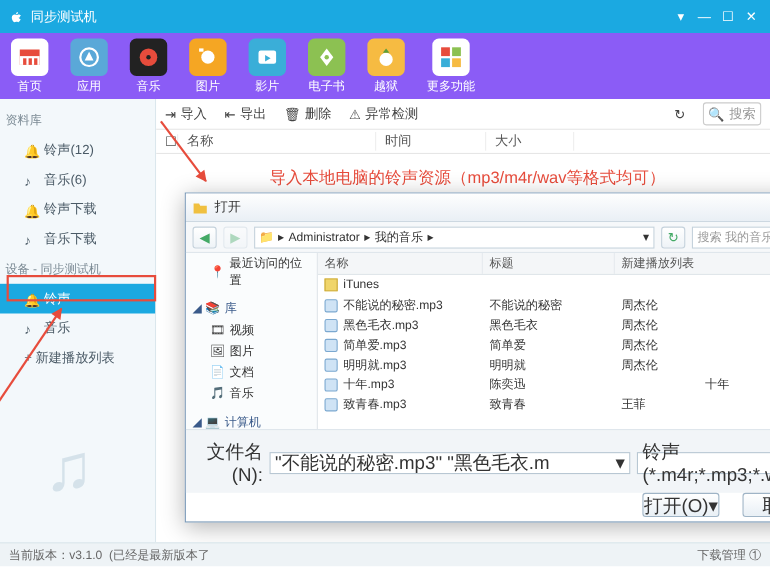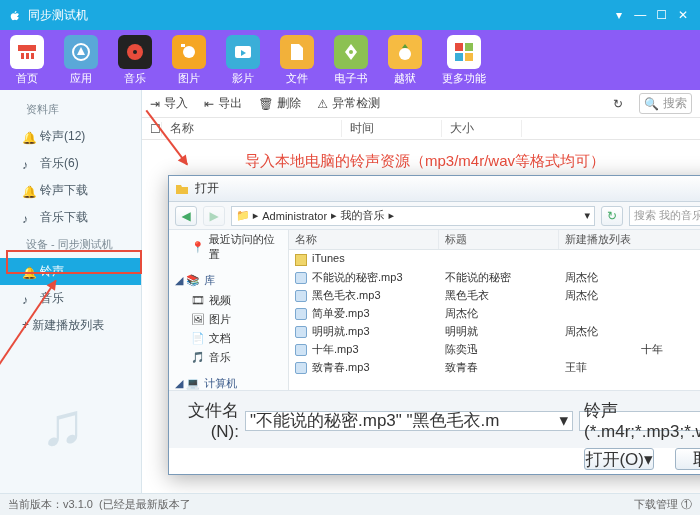--- a/index.html
+++ b/index.html
@@ -6,21 +6,21 @@
 body{width:700px;height:515px;background:#fff;overflow:hidden;font-size:12px;color:#333;position:relative}
 .titlebar{height:30px;background:#1ba9e1;display:flex;align-items:center;padding:0 8px;color:#fff}
 .titlebar .apple{width:14px;height:14px;margin-right:6px}
 .titlebar .spacer{flex:1}
 .titlebar .winbtns span{display:inline-block;width:18px;text-align:center;cursor:pointer}
 .toolbar{height:60px;background:#8b5cf6;display:flex;align-items:center;padding:0 10px;gap:20px}
 .tbitem{display:flex;flex-direction:column;align-items:center;color:#fff;font-size:11px;cursor:pointer;gap:2px}
 .tbitem .tic{width:34px;height:34px;border-radius:6px;display:flex;align-items:center;justify-content:center}
 .main{display:flex;height:calc(100% - 90px - 22px)}
 .sidebar{width:142px;background:#f3f8fb;border-right:1px solid #d9e5ec;padding-top:6px}
-.sidehdr{color:#7b8a94;font-size:11px;padding:6px 26px}
+.sidehdr{color:#7b8a94;font-size:11px;padding:6px 5px}
 .sideitem{padding:5px 10px 5px 22px;cursor:pointer;display:flex;align-items:center;gap:6px;color:#4a5a66}
 .sideitem.sel{background:#1ba9e1;color:#fff}
 .sideitem .sic{width:12px;height:12px;display:inline-block}
 .content{flex:1;display:flex;flex-direction:column;background:#fff}
 .actionbar{height:28px;border-bottom:1px solid #e6e6e6;display:flex;align-items:center;padding:0 8px;gap:16px}
 .actionbar .act{display:flex;align-items:center;gap:4px;cursor:pointer;font-size:12px;color:#444}
 .actionbar .spacer{flex:1}
 .searchbox{border:1px solid #ccc;border-radius:3px;padding:1px 4px;display:flex;align-items:center;gap:4px;color:#999}
 .colhdr{height:22px;border-bottom:1px solid #e6e6e6;display:flex;align-items:center;font-size:12px;color:#555}
 .colhdr>div{padding:0 8px;border-right:1px solid #eee}
@@ -126,28 +126,20 @@
   <div class="tbitem">
       <div class="tic" style="background:#3aaed8">
         <svg width="22" height="22" viewBox="0 0 22 22">
           <rect x="3" y="5" width="16" height="12" rx="2" fill="#fff"></rect>
           <path d="M9 9l5 3-5 3z" fill="#3aaed8"></path>
         </svg>
       </div>
       <span>影片</span>
     </div>
   <div class="tbitem">
-      <div class="tic" style="background:#f2b13a">
-        <svg width="22" height="22" viewBox="0 0 22 22">
-          <path d="M5 3h8l4 4v12H5z" fill="#fff"></path>
-        </svg>
-      </div>
-      <span>文件</span>
-    </div>
-  <div class="tbitem">
       <div class="tic" style="background:#8cc152">
         <svg width="22" height="22" viewBox="0 0 22 22">
           <path d="M11 3l6 8-6 8-6-8z" fill="#fff"></path>
           <circle cx="11" cy="11" r="2" fill="#8cc152"></circle>
         </svg>
       </div>
       <span>电子书</span>
     </div>
   <div class="tbitem">
       <div class="tic" style="background:#f6bb42">
@@ -300,20 +292,21 @@
             <div style="width:120px">不能说的秘密</div>
             <div style="flex:1">周杰伦</div>
           </div>
           <div class="filerow">
             <div style="width:150px"><span class="ic mp3"></span> 黑色毛衣.mp3</div>
             <div style="width:120px">黑色毛衣</div>
             <div style="flex:1">周杰伦</div>
           </div>
           <div class="filerow">
             <div style="width:150px"><span class="ic mp3"></span> 简单爱.mp3</div>
+            <div style="width:120px">简单爱</div>
             <div style="flex:1">周杰伦</div>
           </div>
           <div class="filerow">
             <div style="width:150px"><span class="ic mp3"></span> 明明就.mp3</div>
             <div style="width:120px">明明就</div>
             <div style="flex:1">周杰伦</div>
           </div>
           <div class="filerow">
             <div style="width:150px"><span class="ic mp3"></span> 十年.mp3</div>
             <div style="flex:1">陈奕迅</div>

